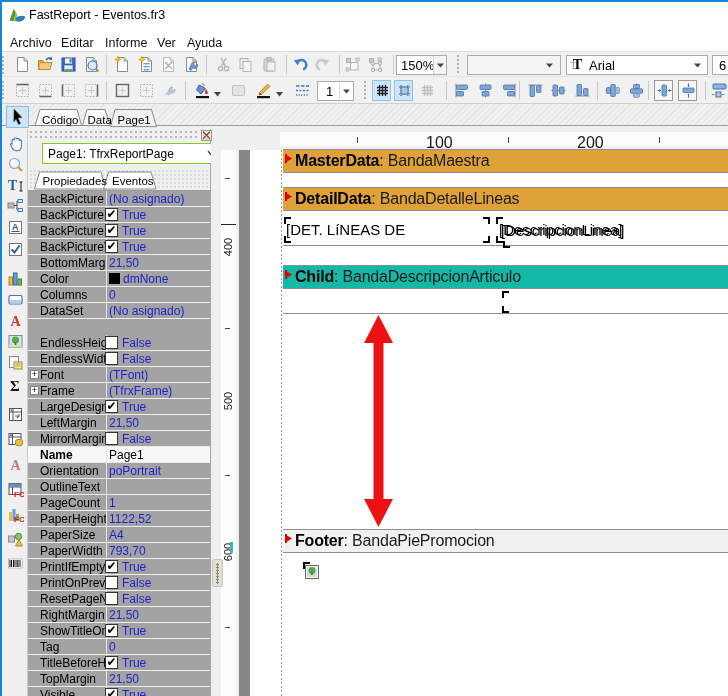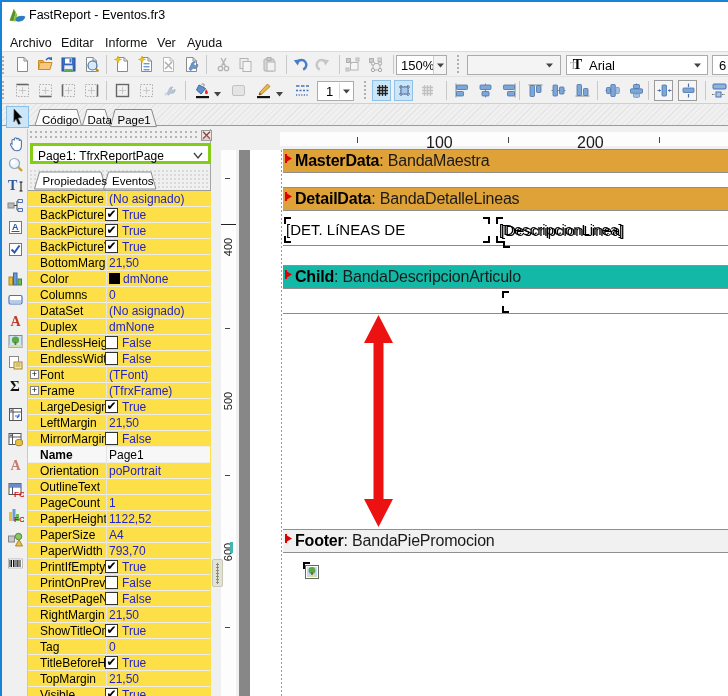--- a/index.html
+++ b/index.html
@@ -17,23 +17,23 @@
 #tb2{left:0px;top:77px;width:728px;height:27px;background:#f1f1f1;border-bottom:1px solid #d0d0d0;}
 #tabrow{left:2px;top:104px;width:726px;height:21px;background:#f0f0f0;background-image:repeating-linear-gradient(135deg,rgba(203,203,203,0.3) 0 1px,transparent 1px 4px);}
 #tabline{left:0px;top:125px;width:728px;height:1px;background:#9b9b9b;}
 
 #ltools{left:2px;top:129px;width:26px;height:567px;background:#f0f0f0;border-right:1px solid #c9c9c9;}
 
 #props{left:28px;top:129px;width:183px;height:567px;background:#f0f0f0;border-right:1px solid #a5a5a5;}
 #grip{left:30px;top:131px;width:168px;height:10px;
  background-image:radial-gradient(circle at 1px 1px,#b5b5b5 1px,transparent 1.2px);
  background-size:5px 5px;}
-#combo{left:30px;top:143px;width:181px;height:21px;background:#fff;border:3px solid #84cc16;font-size:12px;color:#000;}
+#combo{left:42px;top:143px;width:181px;height:21px;background:#fff;border:1px solid #84cc16;font-size:12px;color:#000;}
 #ptabs{left:30px;top:171px;width:181px;height:19px;}
-#pgridwrap{left:28px;top:190px;width:214px;height:506px;background:#fde047;border-top:1px solid #9b9b9b;overflow:hidden;}
+#pgridwrap{left:28px;top:190px;width:214px;height:506px;background:#a3a3a3;border-top:1px solid #9b9b9b;overflow:hidden;}
 .prow{position:absolute;left:0;width:182px;height:16px;border-bottom:1px solid #ececec;font-size:12px;}
 .plabel{position:absolute;left:12px;top:1px;width:67px;overflow:hidden;white-space:nowrap;color:#000;}
 .pval{position:absolute;left:81px;top:1px;color:#2323cb;white-space:nowrap;}
 .pcheck{position:absolute;left:77px;top:1px;width:13px;height:13px;border:1px solid #333;background:#fff;font-size:12px;line-height:11px;text-align:center;color:#000;}
 .pexp{position:absolute;left:2px;top:3px;width:9px;height:9px;border:1px solid #848484;background:#fff;font-size:9px;line-height:7px;text-align:center;color:#000;}
 .pdiv{position:absolute;left:78px;top:0;width:1px;height:16px;background:#e4e4e4;}
 
 #design{left:211px;top:129px;width:517px;height:567px;background:#f0f0f0;}
 #vruler{left:221px;top:150px;width:15px;height:546px;background:#fdfdfd;}
 #hruler{left:280px;top:132px;width:448px;height:14px;background:#fdfdfd;}
@@ -483,25 +483,20 @@
 <div class="prow" style="top:96px;">
       <span class="plabel" style="">Columns</span>
       <span class="pdiv"></span>
       <span class="pval">0</span>
     </div>
 <div class="prow" style="top:112px;">
       <span class="plabel" style="">DataSet</span>
       <span class="pdiv"></span>
       <span class="pval">(No asignado)</span>
     </div>
-<div class="prow" style="top:128px;">
-      <span class="plabel" style="">Duplex</span>
-      <span class="pdiv"></span>
-      <span class="pval">dmNone</span>
-    </div>
 <div class="prow" style="top:144px;">
       <span class="plabel" style="">EndlessHeight</span>
       <span class="pdiv"></span>
       <span class="pcheck"></span>
       <span class="pval" style="left:94px;">False</span>
     </div>
 <div class="prow" style="top:160px;">
       <span class="plabel" style="">EndlessWidth</span>
       <span class="pdiv"></span>
       <span class="pcheck"></span>

